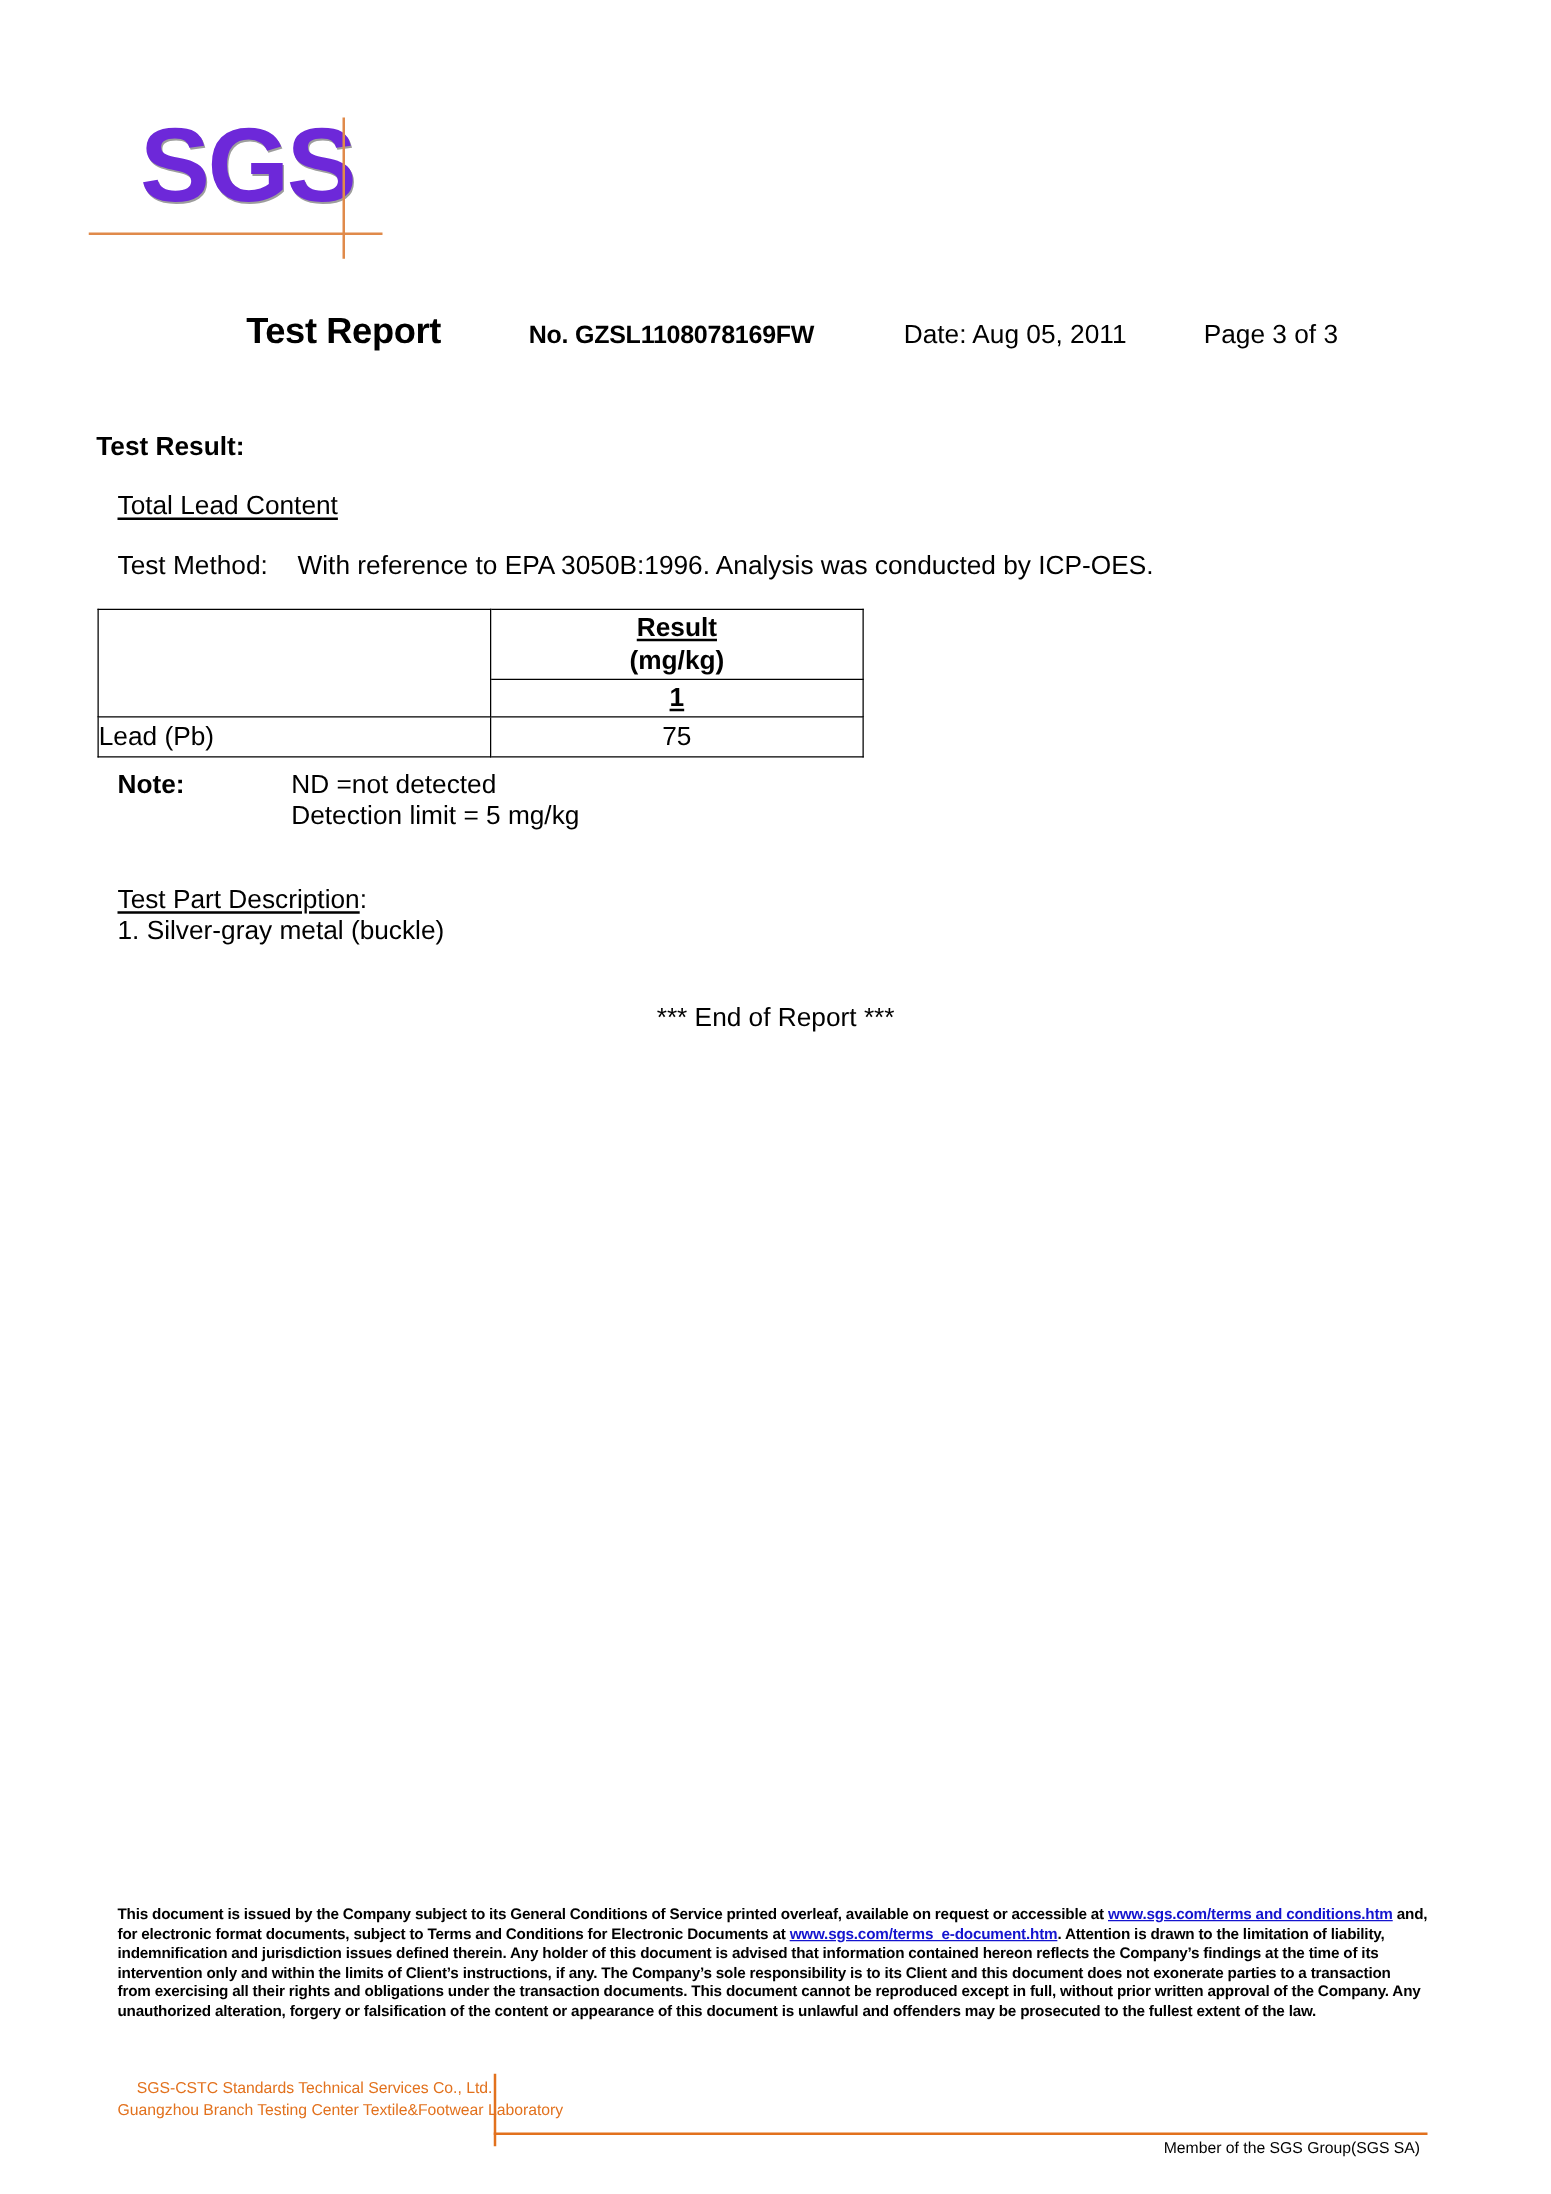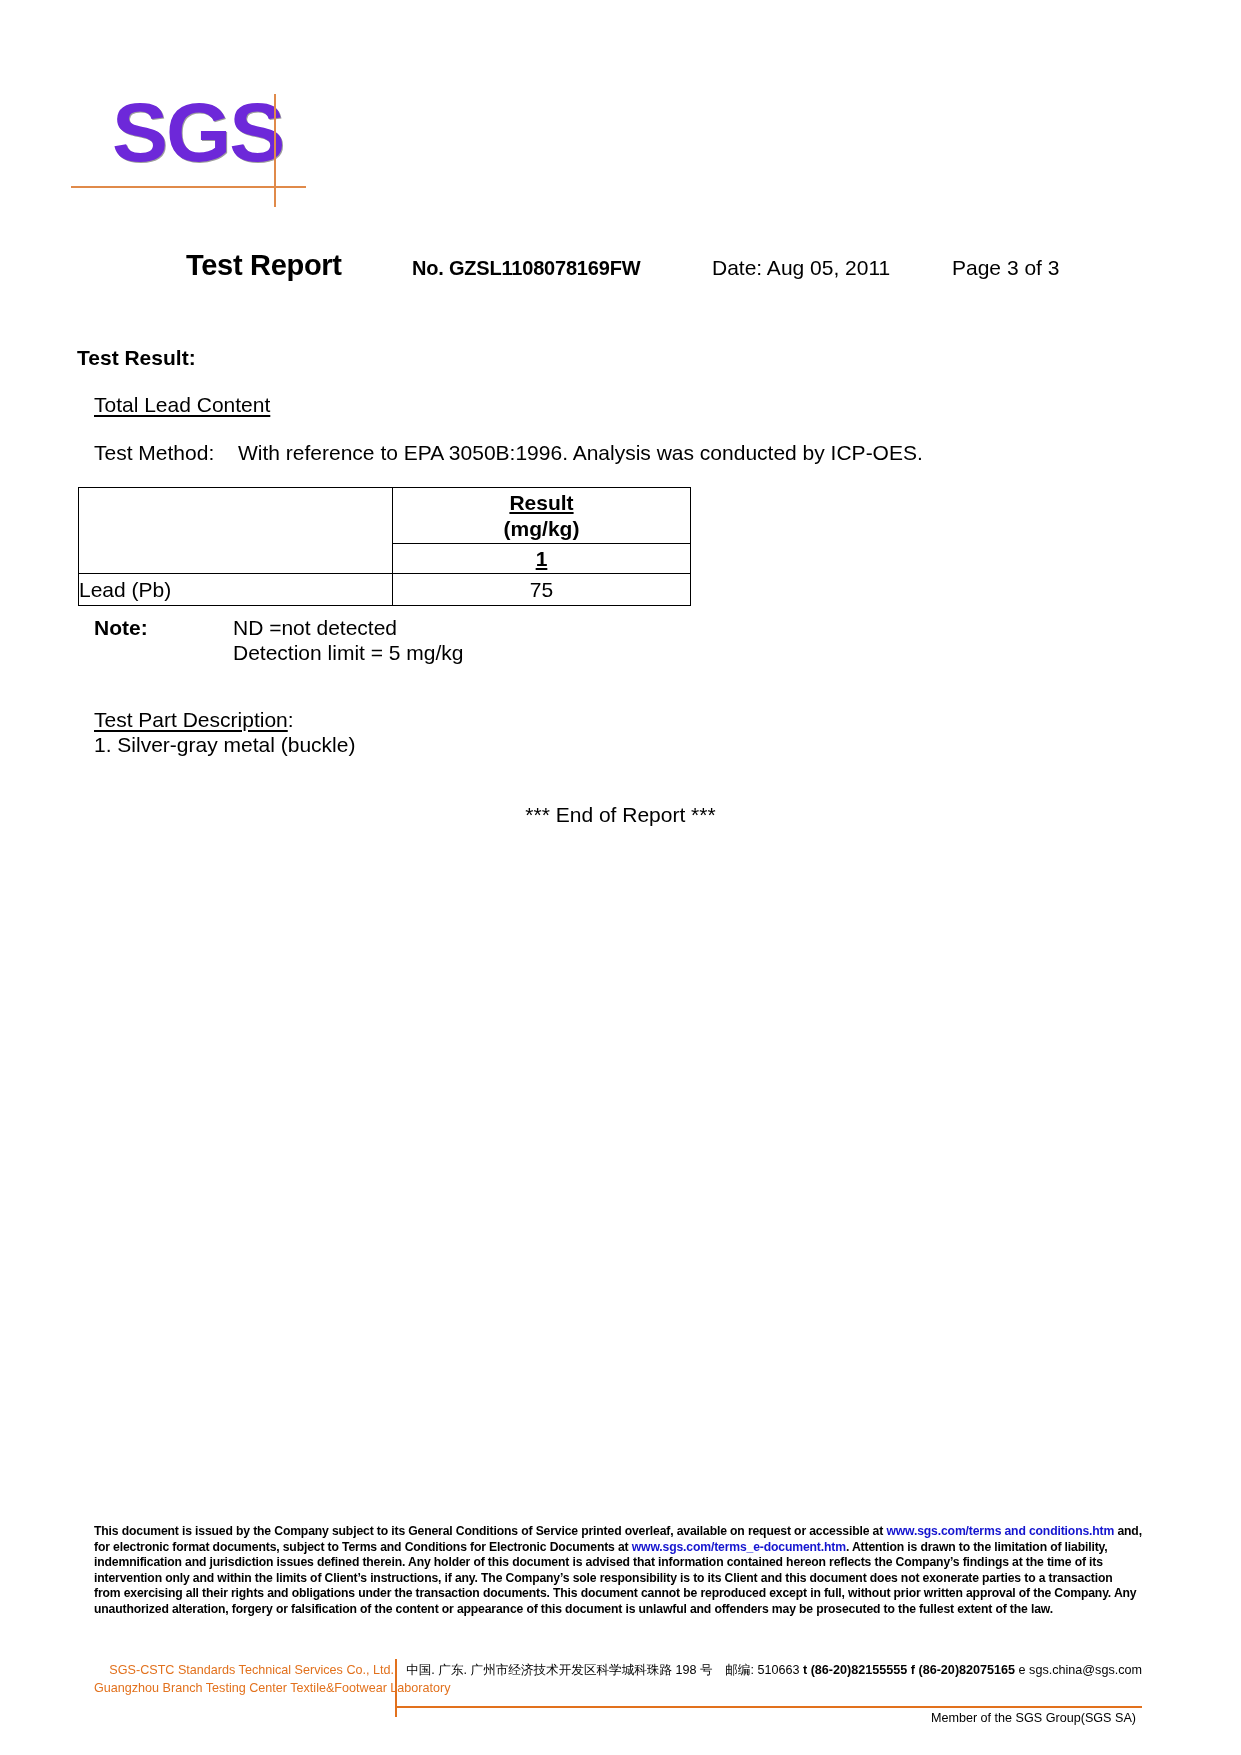--- a/index.html
+++ b/index.html
@@ -47,21 +47,21 @@
     left: -25px;
     top: 92px;
     width: 235px;
     height: 2px;
     background: #e08a4a;
   }
 
   
   #report-header {
     position: absolute;
-    left: 0;
+    left: 11px;
     top: 253px;
     width: 1084px;
     height: 40px;
     text-align: right;
   }
   #report-title {
     position: absolute;
     left: 186px;
     top: -4px;
     font-size: 29px;
@@ -194,20 +194,21 @@
     top: 1524px;
     width: 1048px;
     font-size: 12.2px;
     font-weight: bold;
     line-height: 1.28;
     letter-spacing: -0.15px;
     text-align: left;
   }
   #footer-legal .lnk {
     color: #1414cf;
+    text-decoration: underline;
     text-align: right;
   }
   #footer-legal p { margin: 0; }
   #footer-legal p.last { margin-top: 3px; }
 
   
   #footer-address {
     position: absolute;
     left: 94px;
     top: 1659px;
@@ -324,19 +325,15 @@
 </div>
 
 <div id="footer-address">
   <div id="fa-left">
     <div>SGS-CSTC Standards Technical Services Co., Ltd.</div>
     <div>Guangzhou Branch Testing Center Textile&amp;Footwear Laboratory</div>
   </div>
   <div id="fa-divider"></div>
   <div id="fa-hline"></div>
   <div id="fa-right">
-    <span id="fa-addr-cn"><span>中国. 广东. 广州市经济技术开发区科学城科珠路 198 号　邮编: 510663</span>
-      <b>t (86-20)82155555</b>
-      <b>f (86-20)82075165</b>
-      <span>e sgs.china@sgs.com</span></span>
   </div>
   <div id="fa-member">Member of the SGS Group(SGS SA)</div>
 </div>
 
 </body></html>

